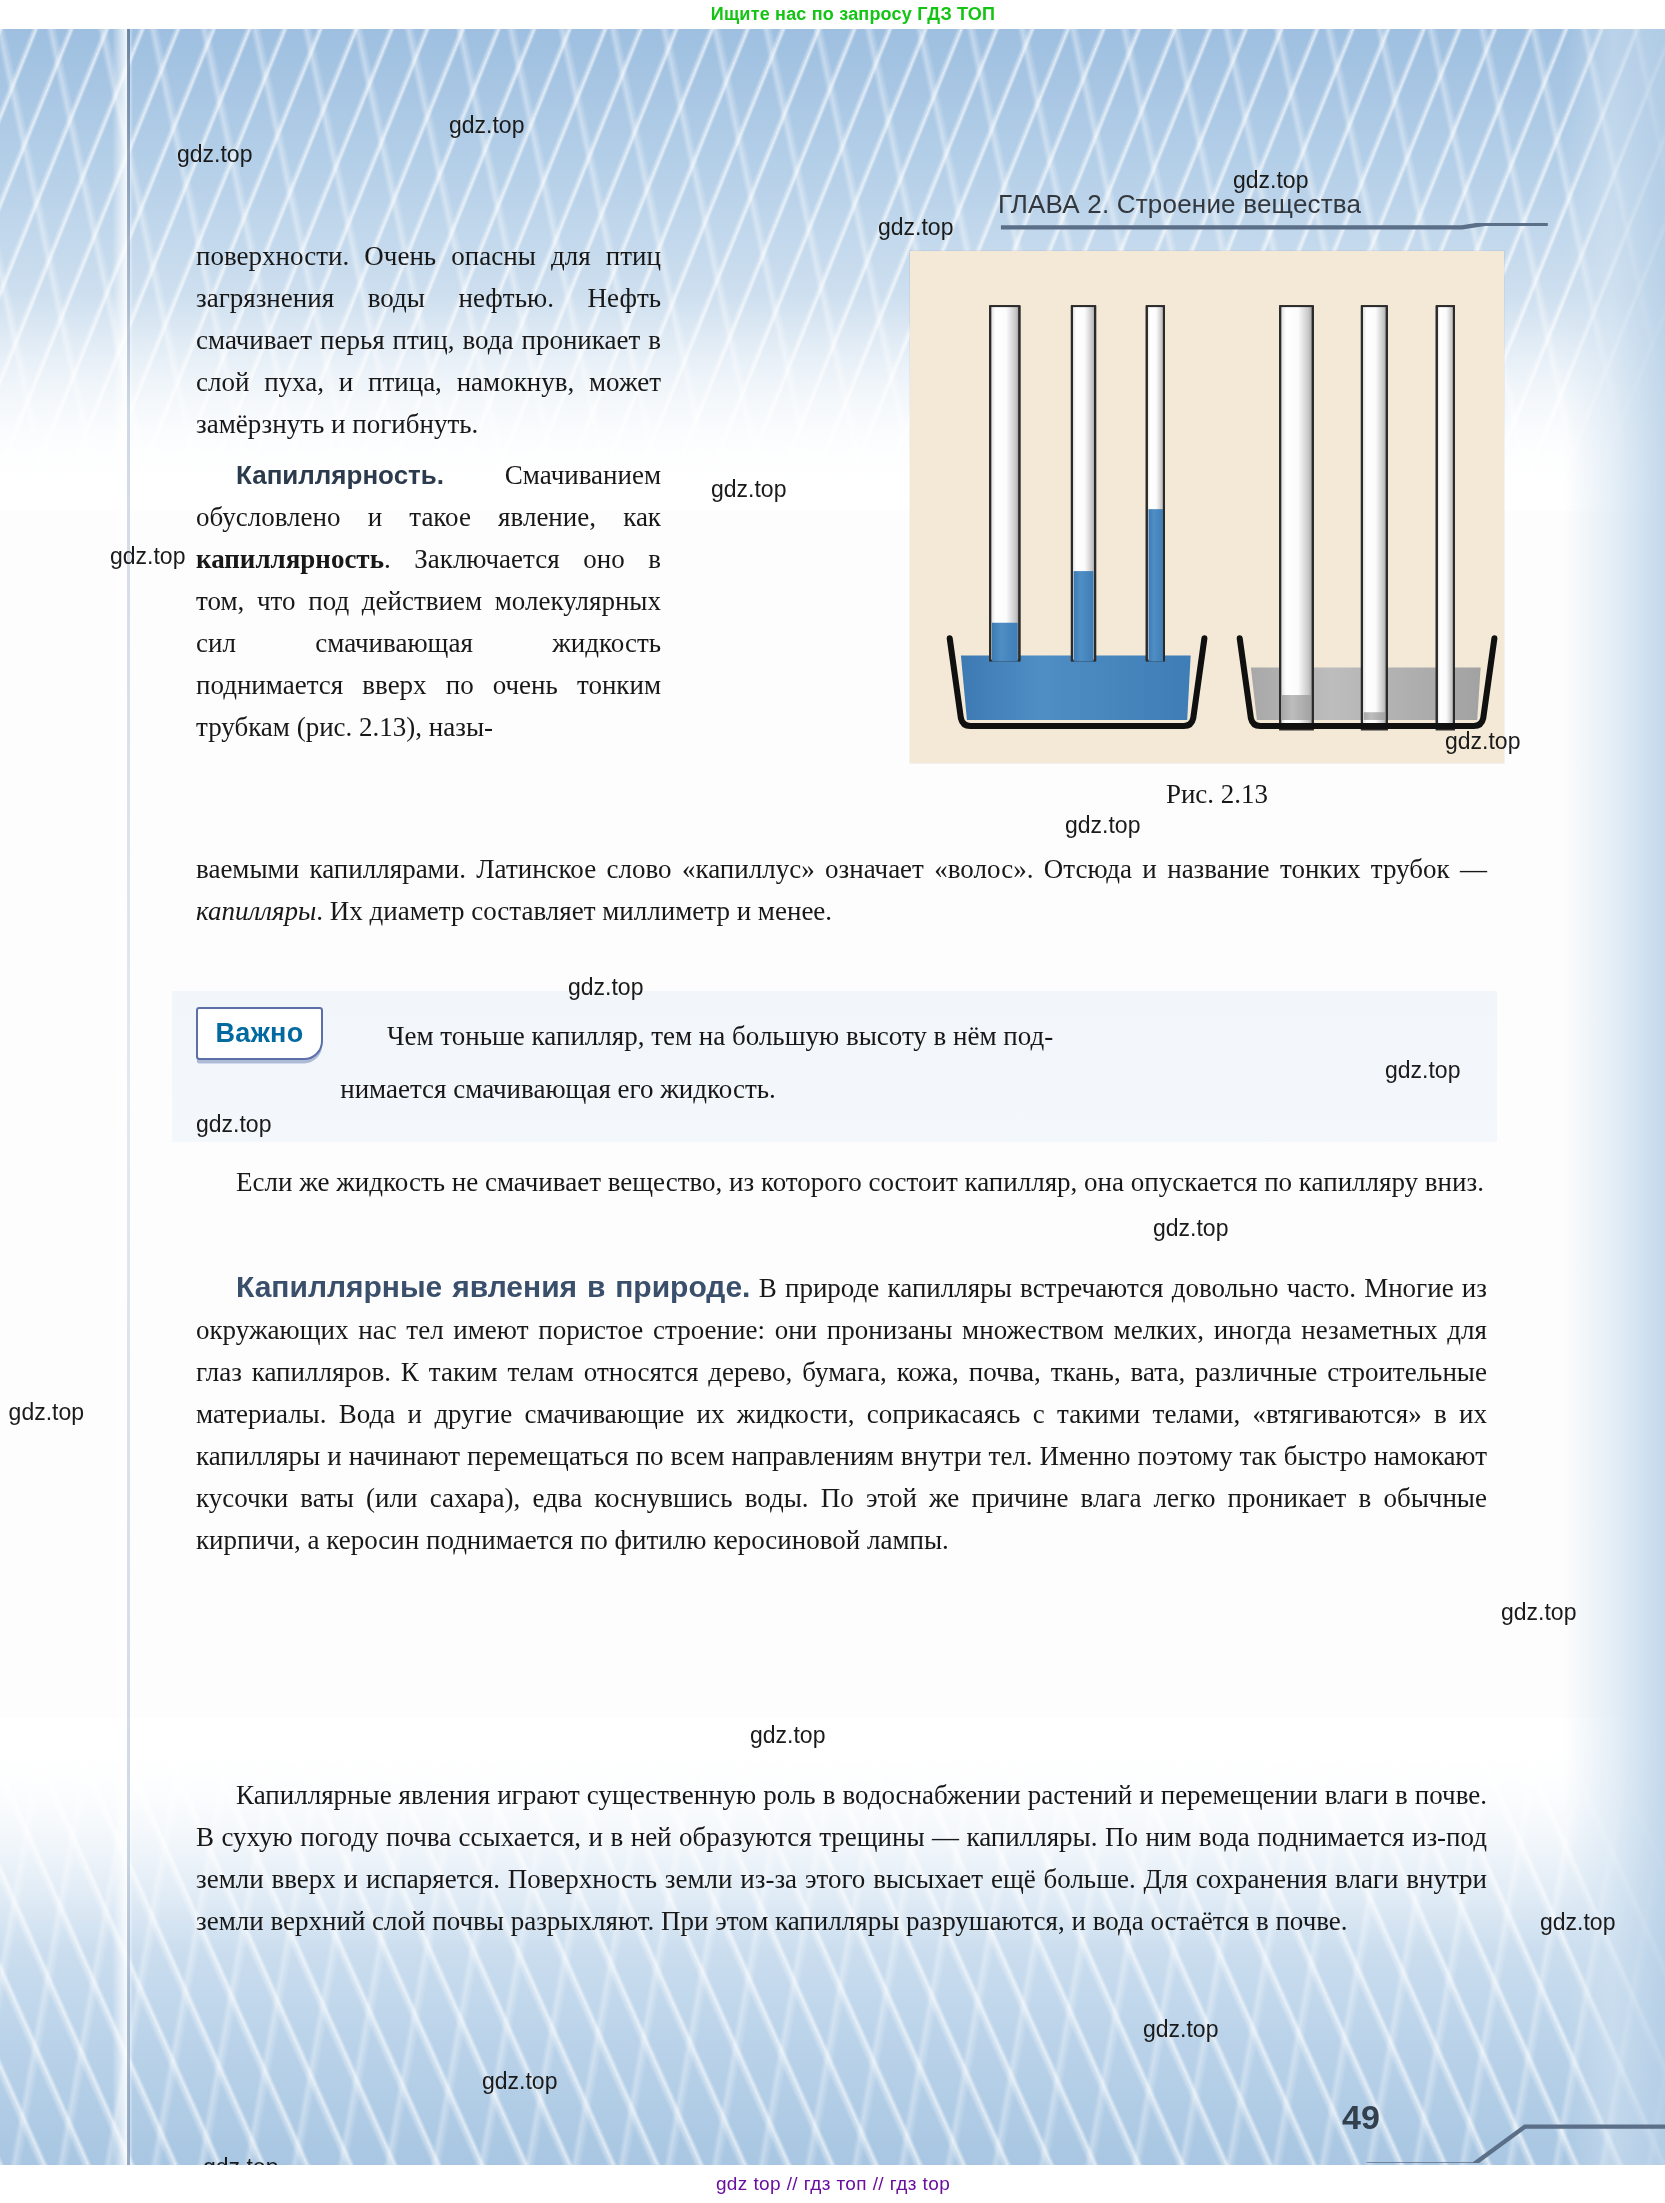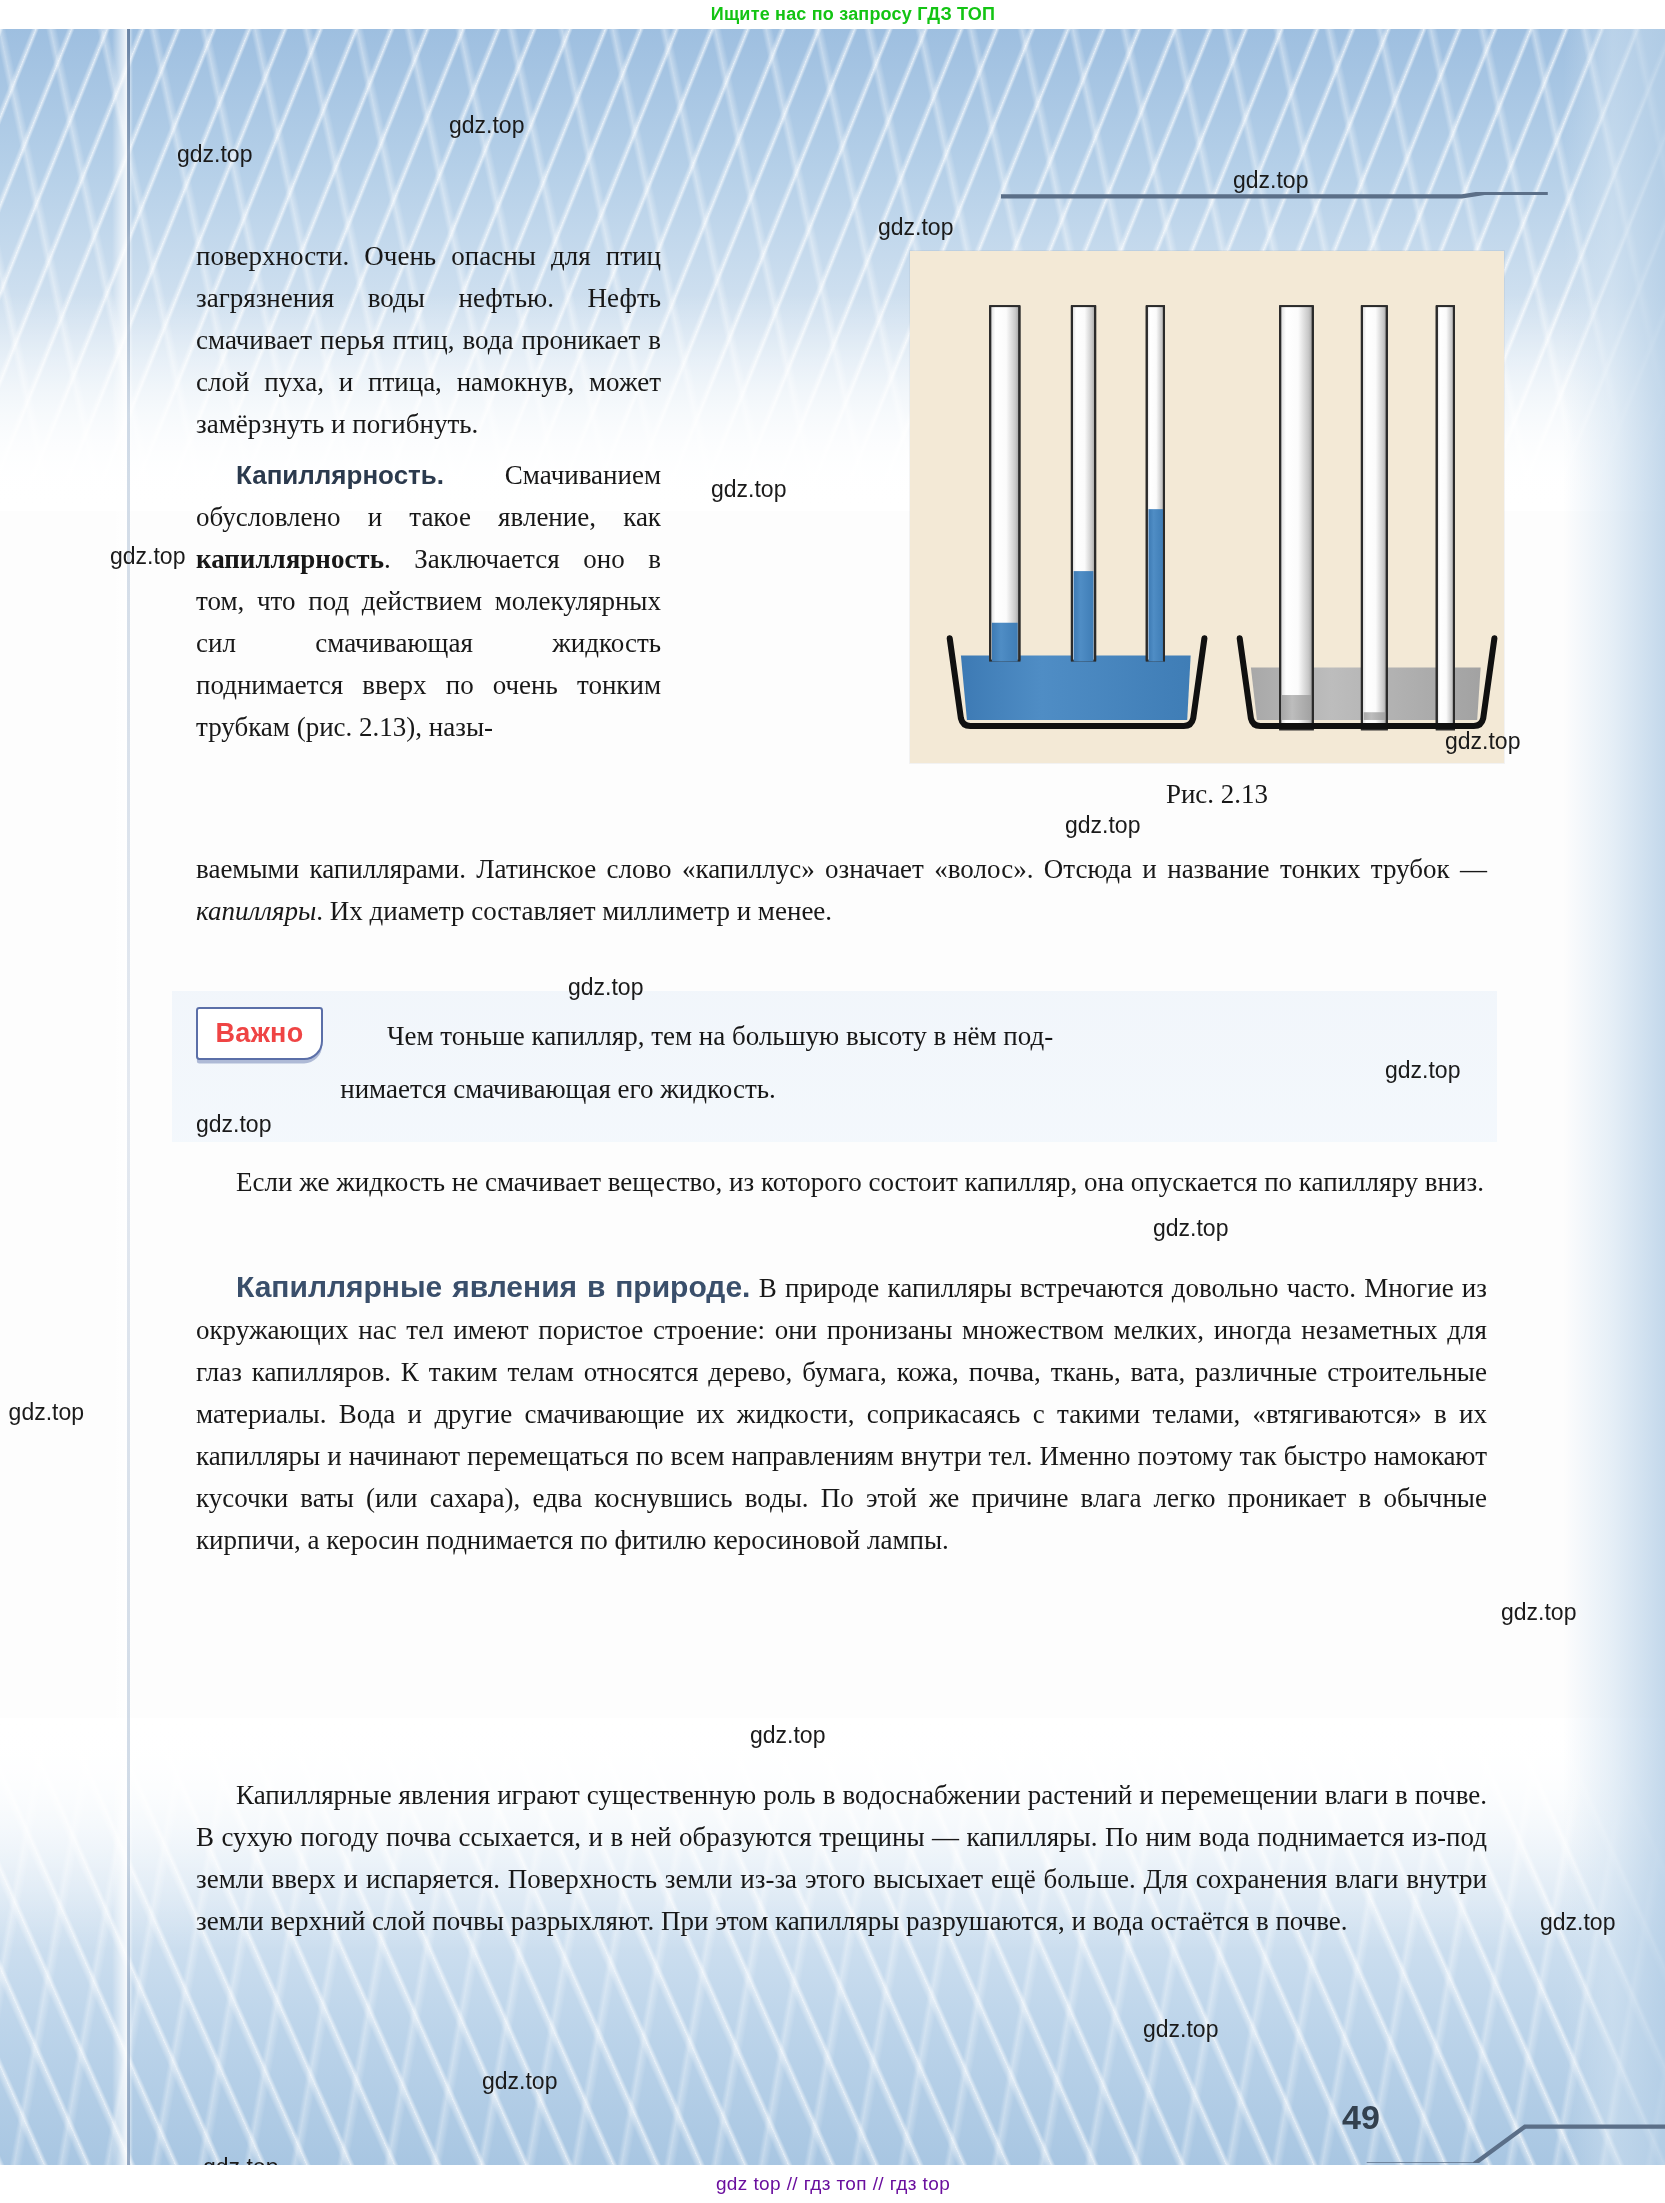--- a/index.html
+++ b/index.html
@@ -134,21 +134,21 @@
     position:absolute; left:24px; top:15.5px;
     width:127px; height:53px;
     background:#ffffff;
     border:2.6px solid #5b6fa8;
     border-radius:3.4px 3.4px 19px 3.4px;
     box-shadow:0 4.3px 0 -0.9px rgba(91,111,168,.45);
     display:flex; align-items:center; justify-content:center;
   }
   #callout .badge span{
     font-family:"Liberation Sans", sans-serif;
-    font-weight:700; font-size:27px; color:#ef4444; letter-spacing:0.3px;
+    font-weight:700; font-size:27px; color:#0369a1; letter-spacing:0.3px;
   }
   #callout .ctext{
     position:absolute; left:182px; top:19px; width:1118px;
     font-size:27px; line-height:53px; color:#171717;
     font-family:"Liberation Serif", serif;
     text-align:justify;
   }
   #callout .ctext .l1{ display:block; text-indent:33px; }
   #callout .ctext .l2{ display:block; text-indent:-13.8px; }
 
@@ -177,20 +177,21 @@
 </div>
 
 <div id="page">
   <div class="bg-top"></div>
   <div class="bg-bot"></div>
   <div class="bg-right"></div>
   <div class="crease2"></div>
   <div class="crease"></div>
 
   <div id="chapter-header">
+    <div class="title">ГЛАВА 2. Строение вещества</div>
     <div class="rule">
       <svg width="551" height="12" viewBox="0 0 640 14">
         <path d="M2,5 L540,5 L566,1 L640,1" fill="none" stroke="#5b6f88" stroke-width="5"></path>
       </svg>
     </div>
   </div>
 
   <div class="col-left">
     <p class="body">поверхности. Очень опасны для птиц загрязнения воды нефтью. Нефть смачивает перья птиц, вода проникает в слой пуха, и птица, намокнув, может замёрзнуть и погибнуть.</p>
     <p class="body indent" style="margin-top:8.6px;"><span class="lead-sans">Капиллярность.</span><span> Смачиванием обусловлено и такое явление, как </span><span class="bold-serif">капиллярность</span><span>. Заключается оно в том, что под действием молекулярных сил смачивающая жидкость поднимается вверх по очень тонким трубкам (рис. 2.13), назы-</span></p>

